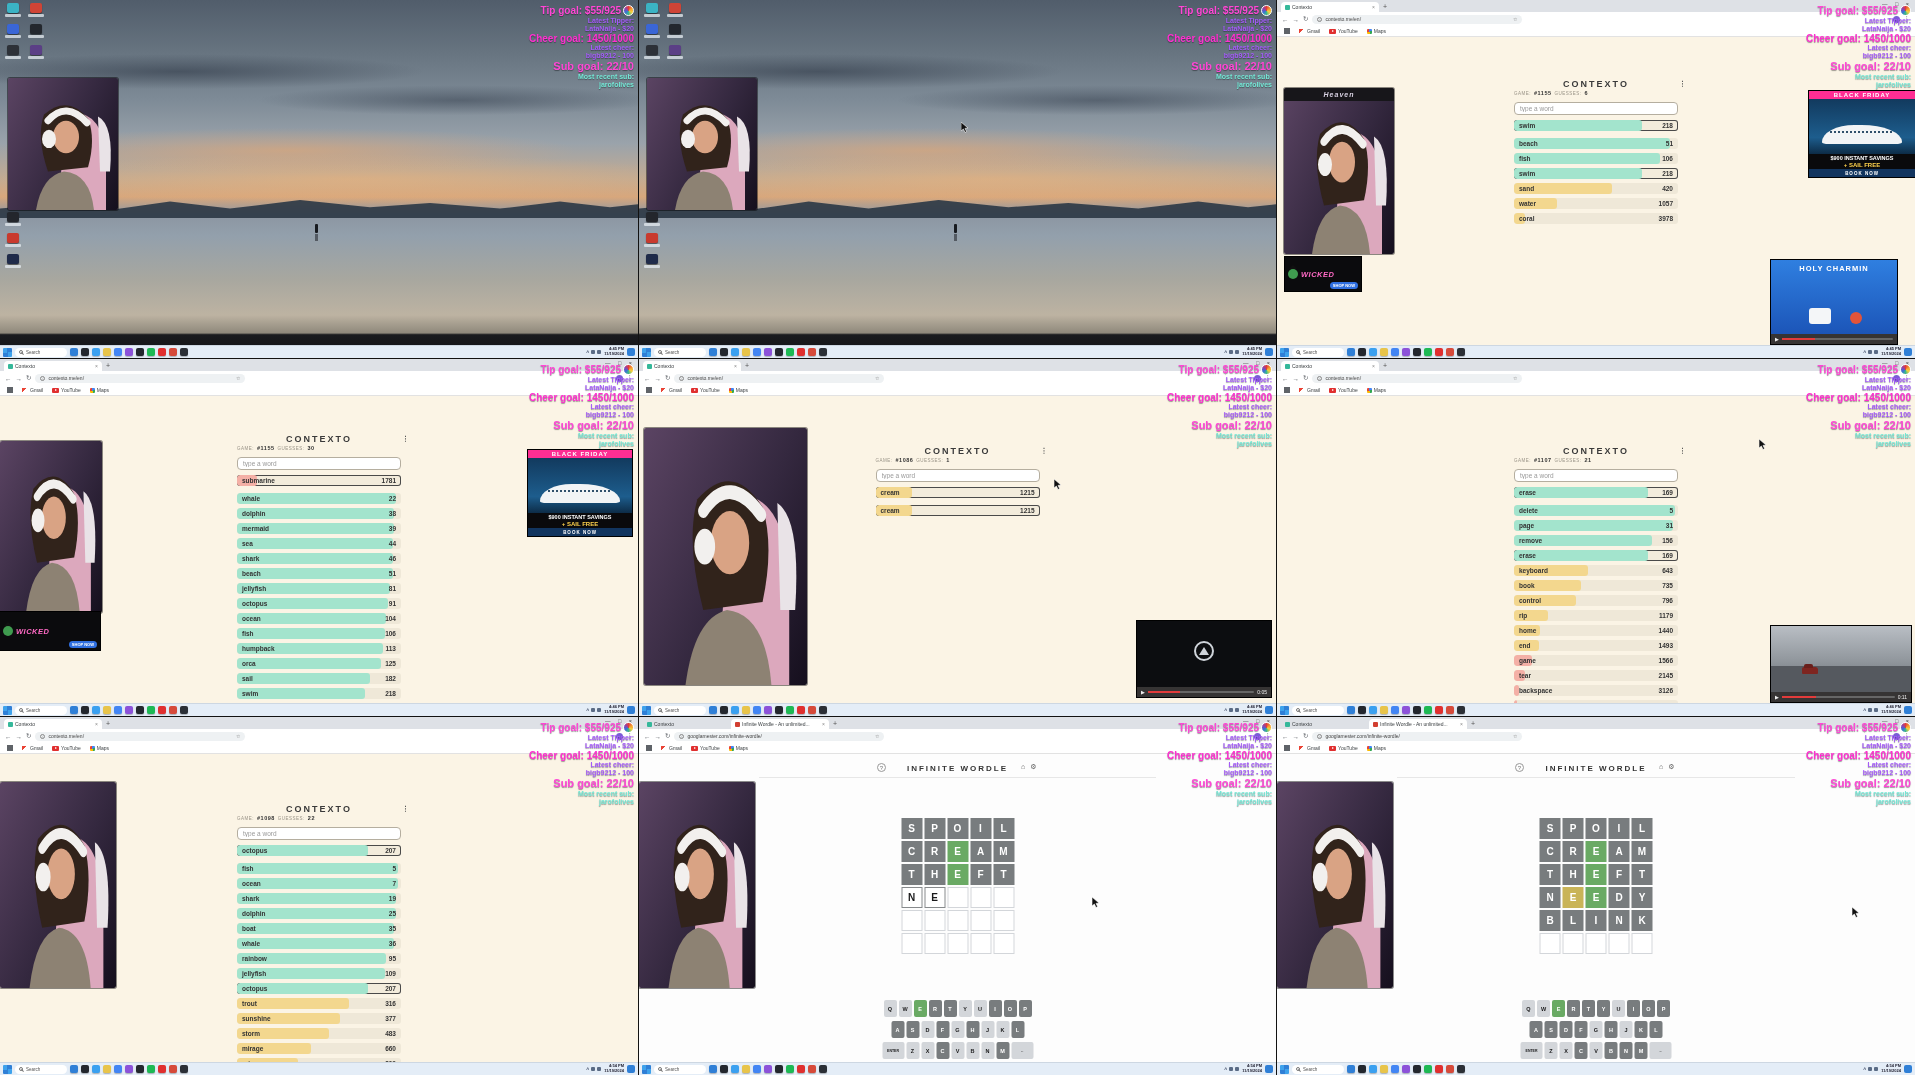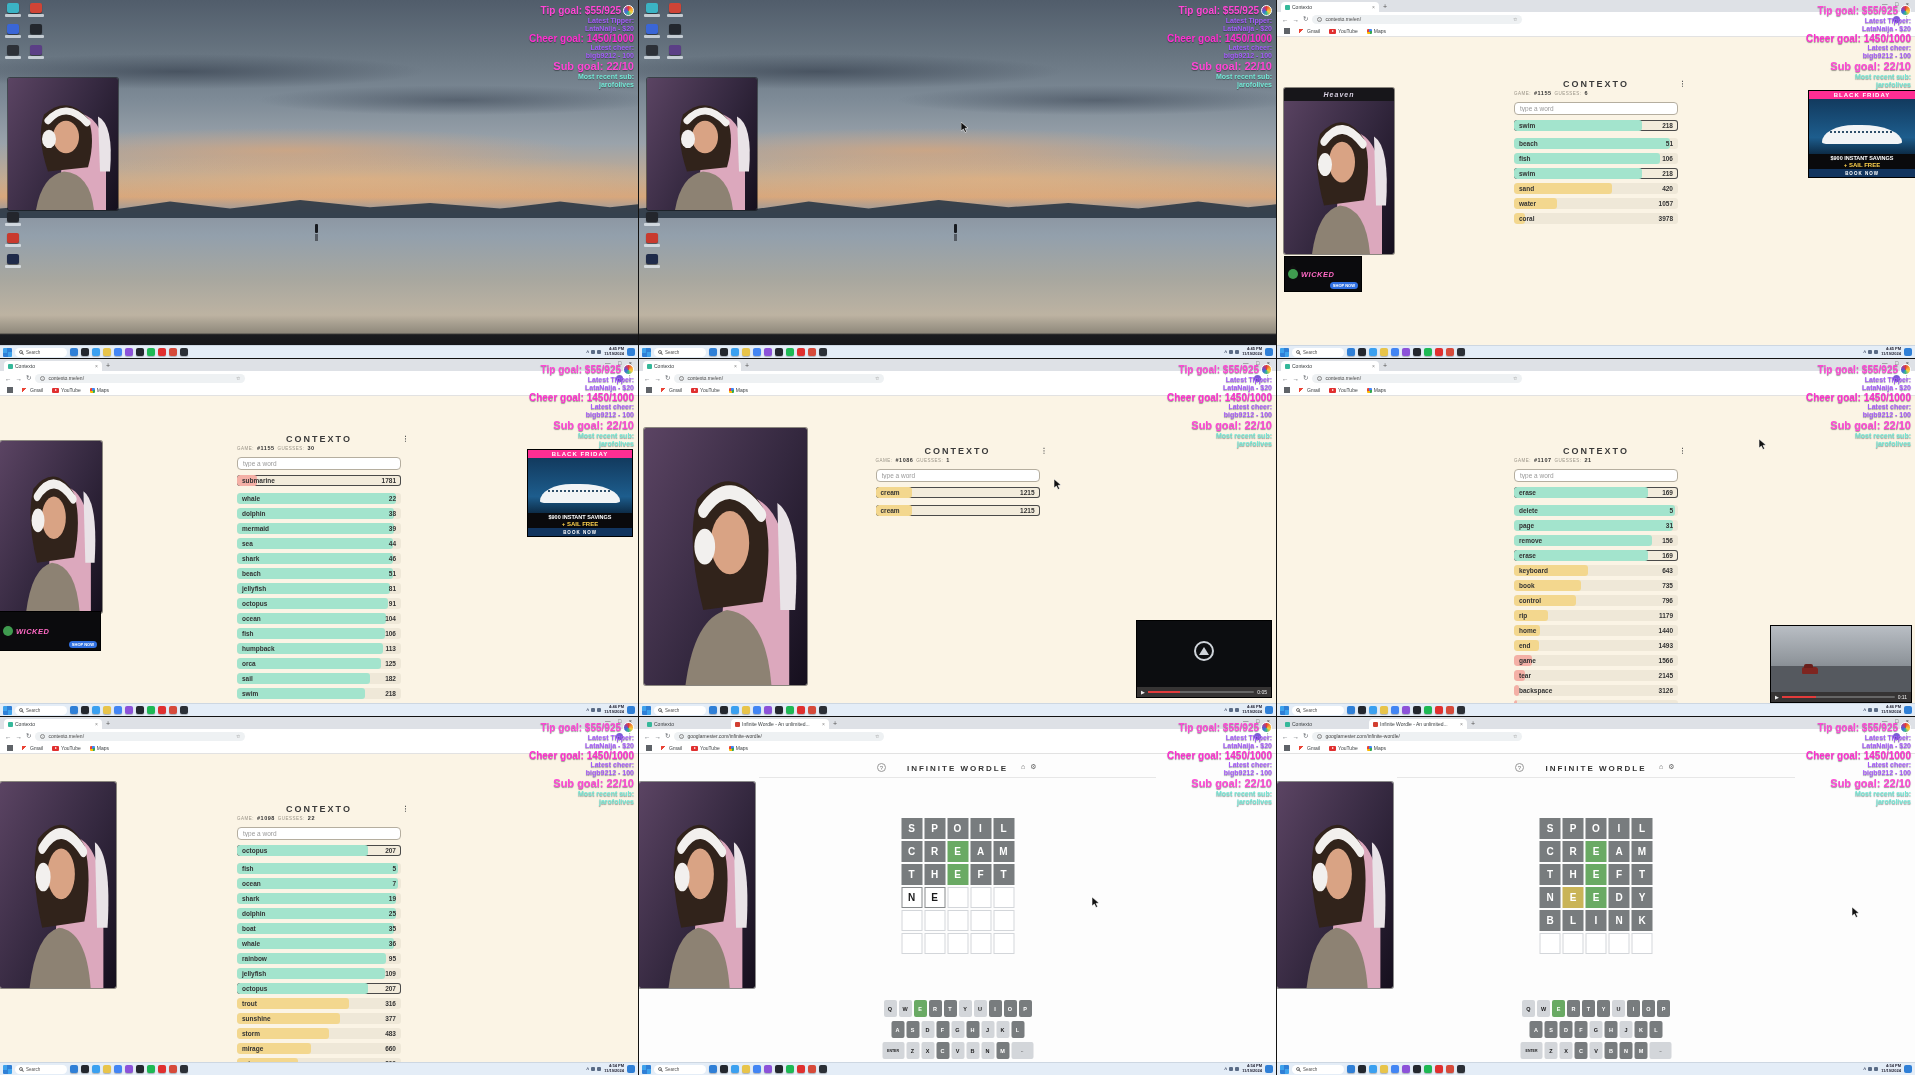--- a/index.html
+++ b/index.html
@@ -495,20 +495,31 @@
       <span class="wshop">SHOP NOW</span>
     </div>
     <div class="bf-ad" style="right:0;top:91px;width:106px;height:86px">
       <div class="bf-top">BLACK FRIDAY</div>
       <div class="bf-ship">
           <div class="bf-hull"></div>
         </div>
       <div class="bf-save">$900 INSTANT SAVINGS</div>
       <div class="bf-perk">+ SAIL FREE</div>
       <div class="bf-cta">BOOK NOW</div>
+    </div>
+    <div class="vplayer charmin" style="left:494px;top:260px;width:126px;height:84px">
+      <div class="vbody">
+        <div class="chtitle">HOLY CHARMIN</div>
+        <div class="chroll"></div>
+        <div class="chbear"></div>
+      </div>
+      <div class="vbar">
+          <span>▶</span>
+          <span class="vprog"></span>
+        </div>
     </div>
 
   <div class="goals">
     <div class="g tip">
           <span>Tip goal: $55/925</span>
           <span class="wheel"></span>
         </div>
     <div class="g sm pur">Latest Tipper:</div>
     <div class="g sm pur">LataNaija - $20</div>
     <div class="g cheer">Cheer goal: 1450/1000</div>

